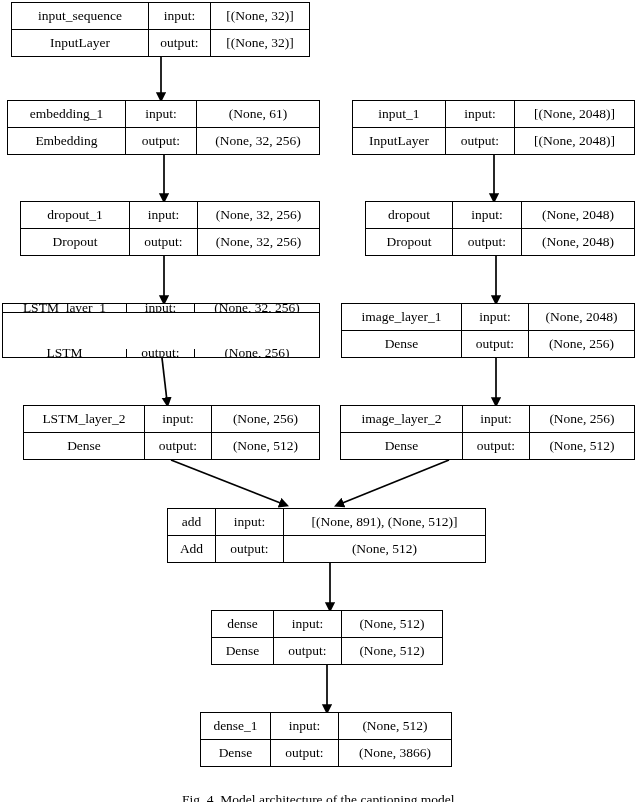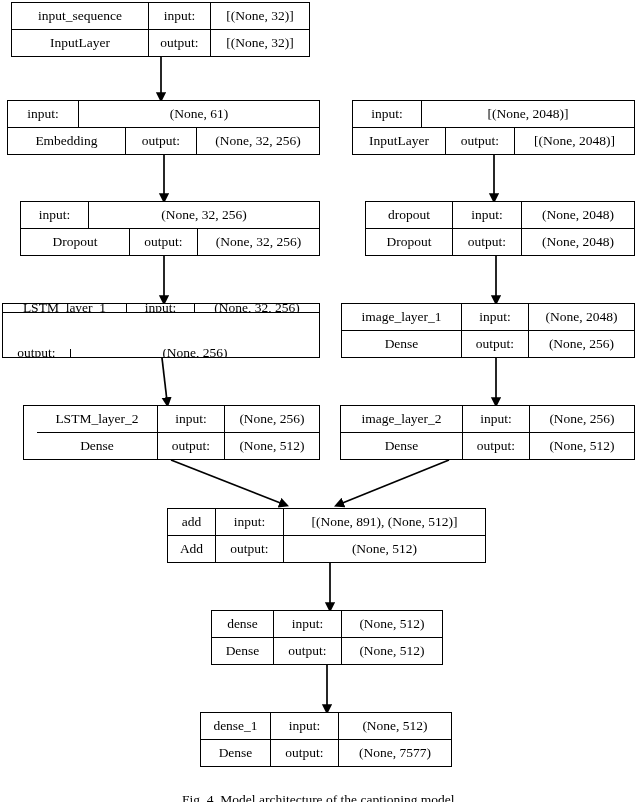--- a/index.html
+++ b/index.html
@@ -116,44 +116,47 @@
     </div>
     <div class="node-row">
       <div class="cell cell-name" style="width: 137px; flex: 0 0 137px;">InputLayer</div>
       <div class="cell cell-label" style="width: 62px; flex: 0 0 62px;">output:</div>
       <div class="cell cell-shape">[(None, 32)]</div>
     </div>
   </div>
 
   <div class="node" style="left: 7px; top: 100px; width: 313px; height: 55px;">
     <div class="node-row row-top">
+      <div class="cell cell-name" style="width: 118px; flex: 0 0 118px;">embedding_1</div>
       <div class="cell cell-label" style="width: 71px; flex: 0 0 71px;">input:</div>
       <div class="cell cell-shape">(None, 61)</div>
     </div>
     <div class="node-row">
       <div class="cell cell-name" style="width: 118px; flex: 0 0 118px;">Embedding</div>
       <div class="cell cell-label" style="width: 71px; flex: 0 0 71px;">output:</div>
       <div class="cell cell-shape">(None, 32, 256)</div>
     </div>
   </div>
 
   <div class="node" style="left: 352px; top: 100px; width: 283px; height: 55px;">
     <div class="node-row row-top">
+      <div class="cell cell-name" style="width: 93px; flex: 0 0 93px;">input_1</div>
       <div class="cell cell-label" style="width: 69px; flex: 0 0 69px;">input:</div>
       <div class="cell cell-shape">[(None, 2048)]</div>
     </div>
     <div class="node-row">
       <div class="cell cell-name" style="width: 93px; flex: 0 0 93px;">InputLayer</div>
       <div class="cell cell-label" style="width: 69px; flex: 0 0 69px;">output:</div>
       <div class="cell cell-shape">[(None, 2048)]</div>
     </div>
   </div>
 
   <div class="node" style="left: 20px; top: 201px; width: 300px; height: 55px;">
     <div class="node-row row-top">
+      <div class="cell cell-name" style="width: 109px; flex: 0 0 109px;">dropout_1</div>
       <div class="cell cell-label" style="width: 68px; flex: 0 0 68px;">input:</div>
       <div class="cell cell-shape">(None, 32, 256)</div>
     </div>
     <div class="node-row">
       <div class="cell cell-name" style="width: 109px; flex: 0 0 109px;">Dropout</div>
       <div class="cell cell-label" style="width: 68px; flex: 0 0 68px;">output:</div>
       <div class="cell cell-shape">(None, 32, 256)</div>
     </div>
   </div>
 
@@ -170,39 +173,40 @@
     </div>
   </div>
 
   <div class="node" style="left: 2px; top: 303px; width: 318px; height: 55px; gap: 36px;">
     <div class="node-row row-top">
       <div class="cell cell-name" style="width: 124px; flex: 0 0 124px;">LSTM_layer_1</div>
       <div class="cell cell-label" style="width: 68px; flex: 0 0 68px;">input:</div>
       <div class="cell cell-shape">(None, 32, 256)</div>
     </div>
     <div class="node-row">
+      <div class="cell cell-name" style="width: 124px; flex: 0 0 124px;">LSTM</div>
       <div class="cell cell-label" style="width: 68px; flex: 0 0 68px;">output:</div>
       <div class="cell cell-shape">(None, 256)</div>
     </div>
   </div>
 
   <div class="node" style="left: 341px; top: 303px; width: 294px; height: 55px;">
     <div class="node-row row-top">
       <div class="cell cell-name" style="width: 120px; flex: 0 0 120px;">image_layer_1</div>
       <div class="cell cell-label" style="width: 67px; flex: 0 0 67px;">input:</div>
       <div class="cell cell-shape">(None, 2048)</div>
     </div>
     <div class="node-row">
       <div class="cell cell-name" style="width: 120px; flex: 0 0 120px;">Dense</div>
       <div class="cell cell-label" style="width: 67px; flex: 0 0 67px;">output:</div>
       <div class="cell cell-shape">(None, 256)</div>
     </div>
   </div>
 
-  <div class="node" style="left: 23px; top: 405px; width: 297px; height: 55px; padding-left: 13px;">
+  <div class="node" style="left: 23px; top: 405px; width: 297px; height: 55px;">
     <div class="node-row row-top">
       <div class="cell cell-name" style="width: 121px; flex: 0 0 121px;">LSTM_layer_2</div>
       <div class="cell cell-label" style="width: 67px; flex: 0 0 67px;">input:</div>
       <div class="cell cell-shape">(None, 256)</div>
     </div>
     <div class="node-row">
       <div class="cell cell-name" style="width: 121px; flex: 0 0 121px;">Dense</div>
       <div class="cell cell-label" style="width: 67px; flex: 0 0 67px;">output:</div>
       <div class="cell cell-shape">(None, 512)</div>
     </div>
@@ -249,20 +253,20 @@
 
   <div class="node" style="left: 200px; top: 712px; width: 252px; height: 55px;">
     <div class="node-row row-top">
       <div class="cell cell-name" style="width: 70px; flex: 0 0 70px;">dense_1</div>
       <div class="cell cell-label" style="width: 68px; flex: 0 0 68px;">input:</div>
       <div class="cell cell-shape">(None, 512)</div>
     </div>
     <div class="node-row">
       <div class="cell cell-name" style="width: 70px; flex: 0 0 70px;">Dense</div>
       <div class="cell cell-label" style="width: 68px; flex: 0 0 68px;">output:</div>
-      <div class="cell cell-shape">(None, 7577)</div>
+      <div class="cell cell-shape">(None, 3866)</div>
     </div>
   </div>
 </div>
 
   <div class="caption" style="top:792px;">Fig. 4.  Model architecture of the captioning model.</div>
 
 </div>
 
 </body></html>

